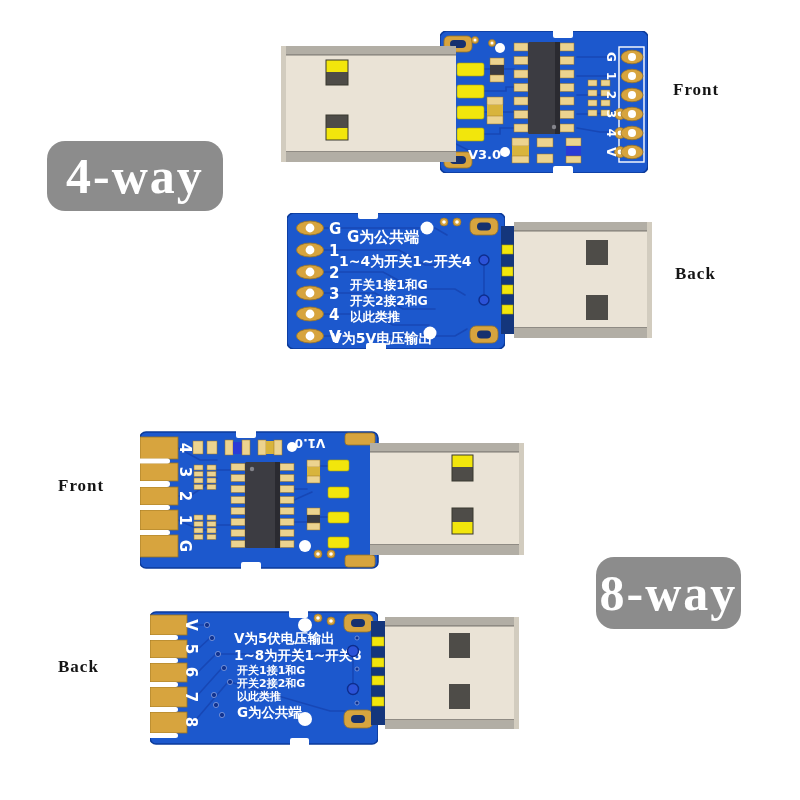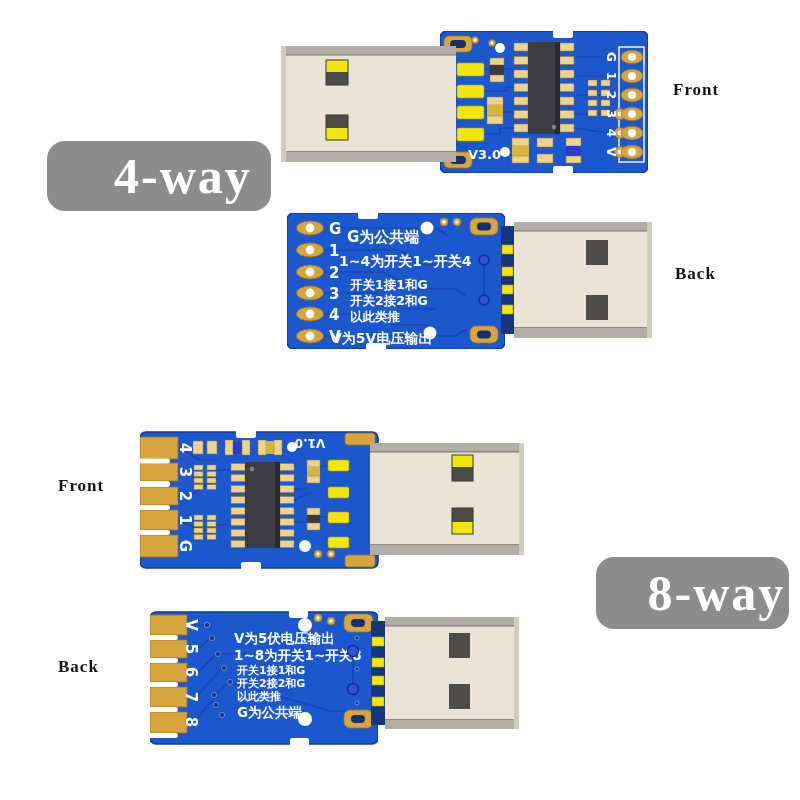--- a/index.html
+++ b/index.html
@@ -3,21 +3,21 @@
 <meta charset="utf-8">
 <style>
   html,body{margin:0;padding:0;}
   .stage{position:relative;width:800px;height:800px;background:var(--background,#fff);overflow:hidden;
          font-family:"Liberation Sans","DejaVu Sans",sans-serif;}
   .abs{position:absolute;}
   .viewlabel{position:absolute;font-family:"Liberation Serif","DejaVu Serif",serif;
              font-weight:700;font-size:17px;color:var(--label-black,#151515);letter-spacing:1px;}
   .badge{position:absolute;background:var(--badge-gray,#8c8c8c);border-radius:18px;color:#fff;
          font-family:"Liberation Serif","DejaVu Serif",serif;font-weight:700;font-size:50px;
-         display:flex;align-items:center;justify-content:center;letter-spacing:2px;padding-left:48px;}
+         display:flex;align-items:center;justify-content:center;letter-spacing:2px;}
   
   .pcb-body{fill:var(--pcb-blue);stroke:var(--pcb-edge);stroke-width:1.6;}
   .cut{fill:var(--background,#fff);}
   .gold{fill:var(--pad-gold);stroke:var(--pad-gold-dark);stroke-width:.8;}
   .pale{fill:var(--pad-gold-light);stroke:var(--pad-gold-dark);stroke-width:.5;}
   .contact{fill:var(--contact-yellow);stroke:#b0a206;stroke-width:.6;}
   .hole{fill:#ffffff;}
   .ring{fill:var(--pad-gold);stroke:var(--pad-gold-dark);stroke-width:.7;}
   .via{fill:var(--via-blue);stroke:#0d2d8d;stroke-width:1.4;}
   .dot{fill:#10328f;stroke:#94aae6;stroke-width:.7;}

